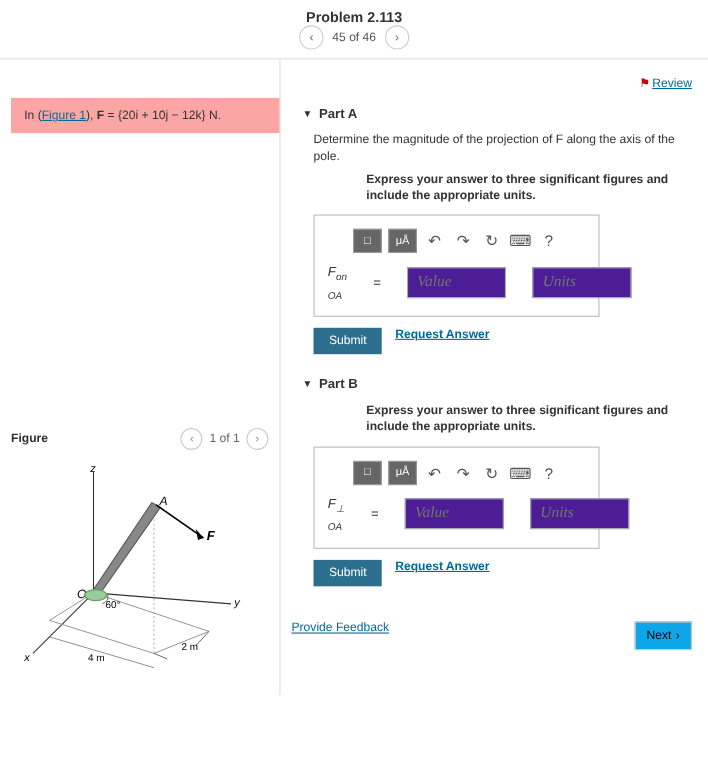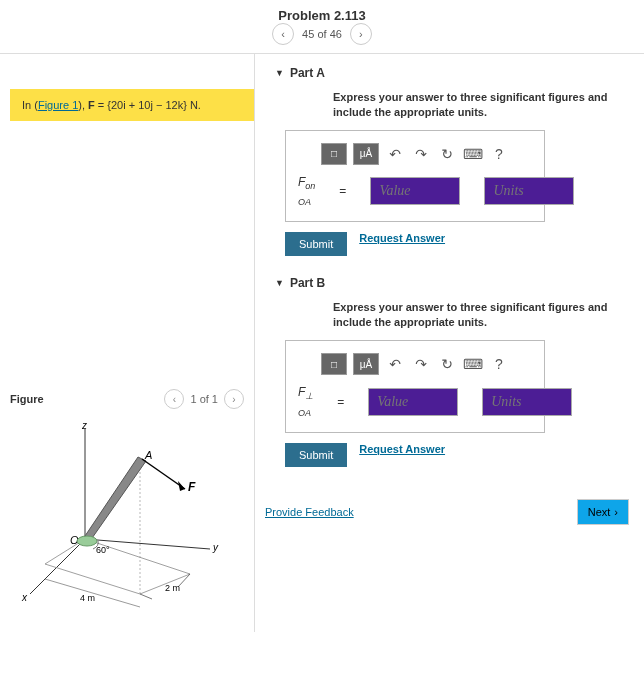--- a/index.html
+++ b/index.html
@@ -7,21 +7,21 @@
     .header { display: flex; justify-content: space-between; align-items: center; padding: 8px 15px; border-bottom: 1px solid #ddd; flex-direction: column; }
     .header-title { font-weight: bold; font-size: 13px; }
     .nav-group { display: flex; align-items: center; gap: 8px; font-size: 11px; color: #555; }
     .nav-btn { width: 22px; height: 22px; border: 1px solid #ccc; border-radius: 50%; background: #fff; display: flex; align-items: center; justify-content: center; cursor: pointer; font-size: 11px; color: #666; }
     .main { display: flex; }
     .left-col { width: 255px; border-right: 1px solid #ddd; padding: 10px 0; }
     .right-col { flex: 1; padding: 10px 15px 15px 10px; }
     .review-bar { text-align: right; padding: 4px 0 12px; }
     .review-link { color: #006a96; text-decoration: underline; font-size: 11px; cursor: pointer; }
     .flag { color: #c00; font-size: 11px; margin-right: 2px; }
-    .intro-box { background: #fde047; padding: 10px 12px; margin: 25px 0 0 10px; font-size: 11px; }
+    .intro-box { background: #fca5a5; padding: 10px 12px; margin: 25px 0 0 10px; font-size: 11px; }
     .lnk { color: #006a96; text-decoration: underline; cursor: pointer; }
     .bold { font-weight: bold; }
     .part-hdr { display: flex; align-items: center; gap: 6px; font-weight: bold; font-size: 12px; padding: 2px 0 10px 10px; }
     .part-hdr .tri { font-size: 9px; }
     .part-body { padding: 0 0 18px 20px; }
     .desc { font-size: 11px; margin-bottom: 6px; line-height: 1.35; }
     .instr { font-size: 11px; font-weight: bold; margin-bottom: 10px; line-height: 1.35; margin-left: 48px; }
     .answer-panel { border: 1px solid #bbb; padding: 12px 12px 14px; width: 260px; background: #fff; }
     .toolbar { display: flex; align-items: center; gap: 6px; margin-bottom: 10px; justify-content: center; }
     .tool-btn { border: 1px solid #999; background: #666; color: #fff; width: 26px; height: 22px; display: flex; align-items: center; justify-content: center; font-size: 10px; cursor: pointer; }
@@ -30,21 +30,21 @@
     .eqlabel { font-size: 12px; font-style: italic; }
     .eqlabel sub { font-size: 9px; }
     .input-box { border: 1px solid #aaa; height: 28px; padding: 0 8px; font-style: italic; color: #888; font-size: 14px; font-family: Georgia, serif; background: #4c1d95; width: 90px; }
     .submit-row { display: flex; align-items: flex-start; gap: 12px; margin-top: 10px; }
     .submit-btn { background: #2c6e8e; color: #fff; border: none; padding: 6px 14px; font-size: 11px; cursor: pointer; }
     .figure-hdr { display: flex; justify-content: space-between; align-items: center; padding: 8px 10px 0 10px; margin-top: 260px; }
     .fig-title { font-weight: bold; font-size: 11px; }
     .fig-nav { display: flex; align-items: center; gap: 6px; font-size: 11px; color: #666; }
     .fig-nav-btn { width: 20px; height: 20px; border: 1px solid #ccc; border-radius: 50%; background: #fff; display: flex; align-items: center; justify-content: center; cursor: pointer; font-size: 10px; color: #888; }
     .figure-img { padding: 10px; }
-    .feedback-row { display: flex; justify-content: space-between; align-items: center; margin-top: 14px; }
+    .feedback-row { display: flex; justify-content: space-between; margin-top: 14px; }
     .next-btn { background: #0ea5e9; border: 1px solid #ccc; padding: 6px 10px; font-size: 11px; cursor: pointer; display: flex; align-items: center; gap: 4px; }
     svg text { font-family: Arial; }
   </style>
 </head>
 <body>
 
 <div class="header">
   <div class="header-title">Problem 2.113</div>
   <div class="nav-group">
     <div class="nav-btn">‹</div>
@@ -93,26 +93,30 @@
         <line x1="180" y1="155" x2="168" y2="168" stroke="#555" stroke-width="0.8"></line>
         <line x1="130" y1="175" x2="142" y2="180" stroke="#555" stroke-width="0.8"></line>
         <text x="155" y="172" font-size="9">2 m</text>
         <line x1="35" y1="160" x2="130" y2="188" stroke="#555" stroke-width="0.6"></line>
         <text x="70" y="182" font-size="9">4 m</text>
       </svg>
     </div>
   </div>
 
   <div class="right-col">
+    <div class="review-bar">
+      <span class="flag">⚑</span><span class="review-link">Review</span>
+    </div>
 
     <div class="part-hdr">
       <span class="tri">▼</span>
       <span>Part A</span>
     </div>
     <div class="part-body">
+      <div class="desc">Determine the magnitude of the projection of F along the axis of the pole.</div>
       <div class="instr">Express your answer to three significant figures and include the appropriate units.</div>
       <div class="answer-panel">
         <div class="toolbar">
           <div class="tool-btn">□</div>
           <div class="tool-btn">μÅ</div>
           <div class="tool-ic">↶</div>
           <div class="tool-ic">↷</div>
           <div class="tool-ic">↻</div>
           <div class="tool-ic">⌨</div>
           <div class="tool-ic">?</div>

